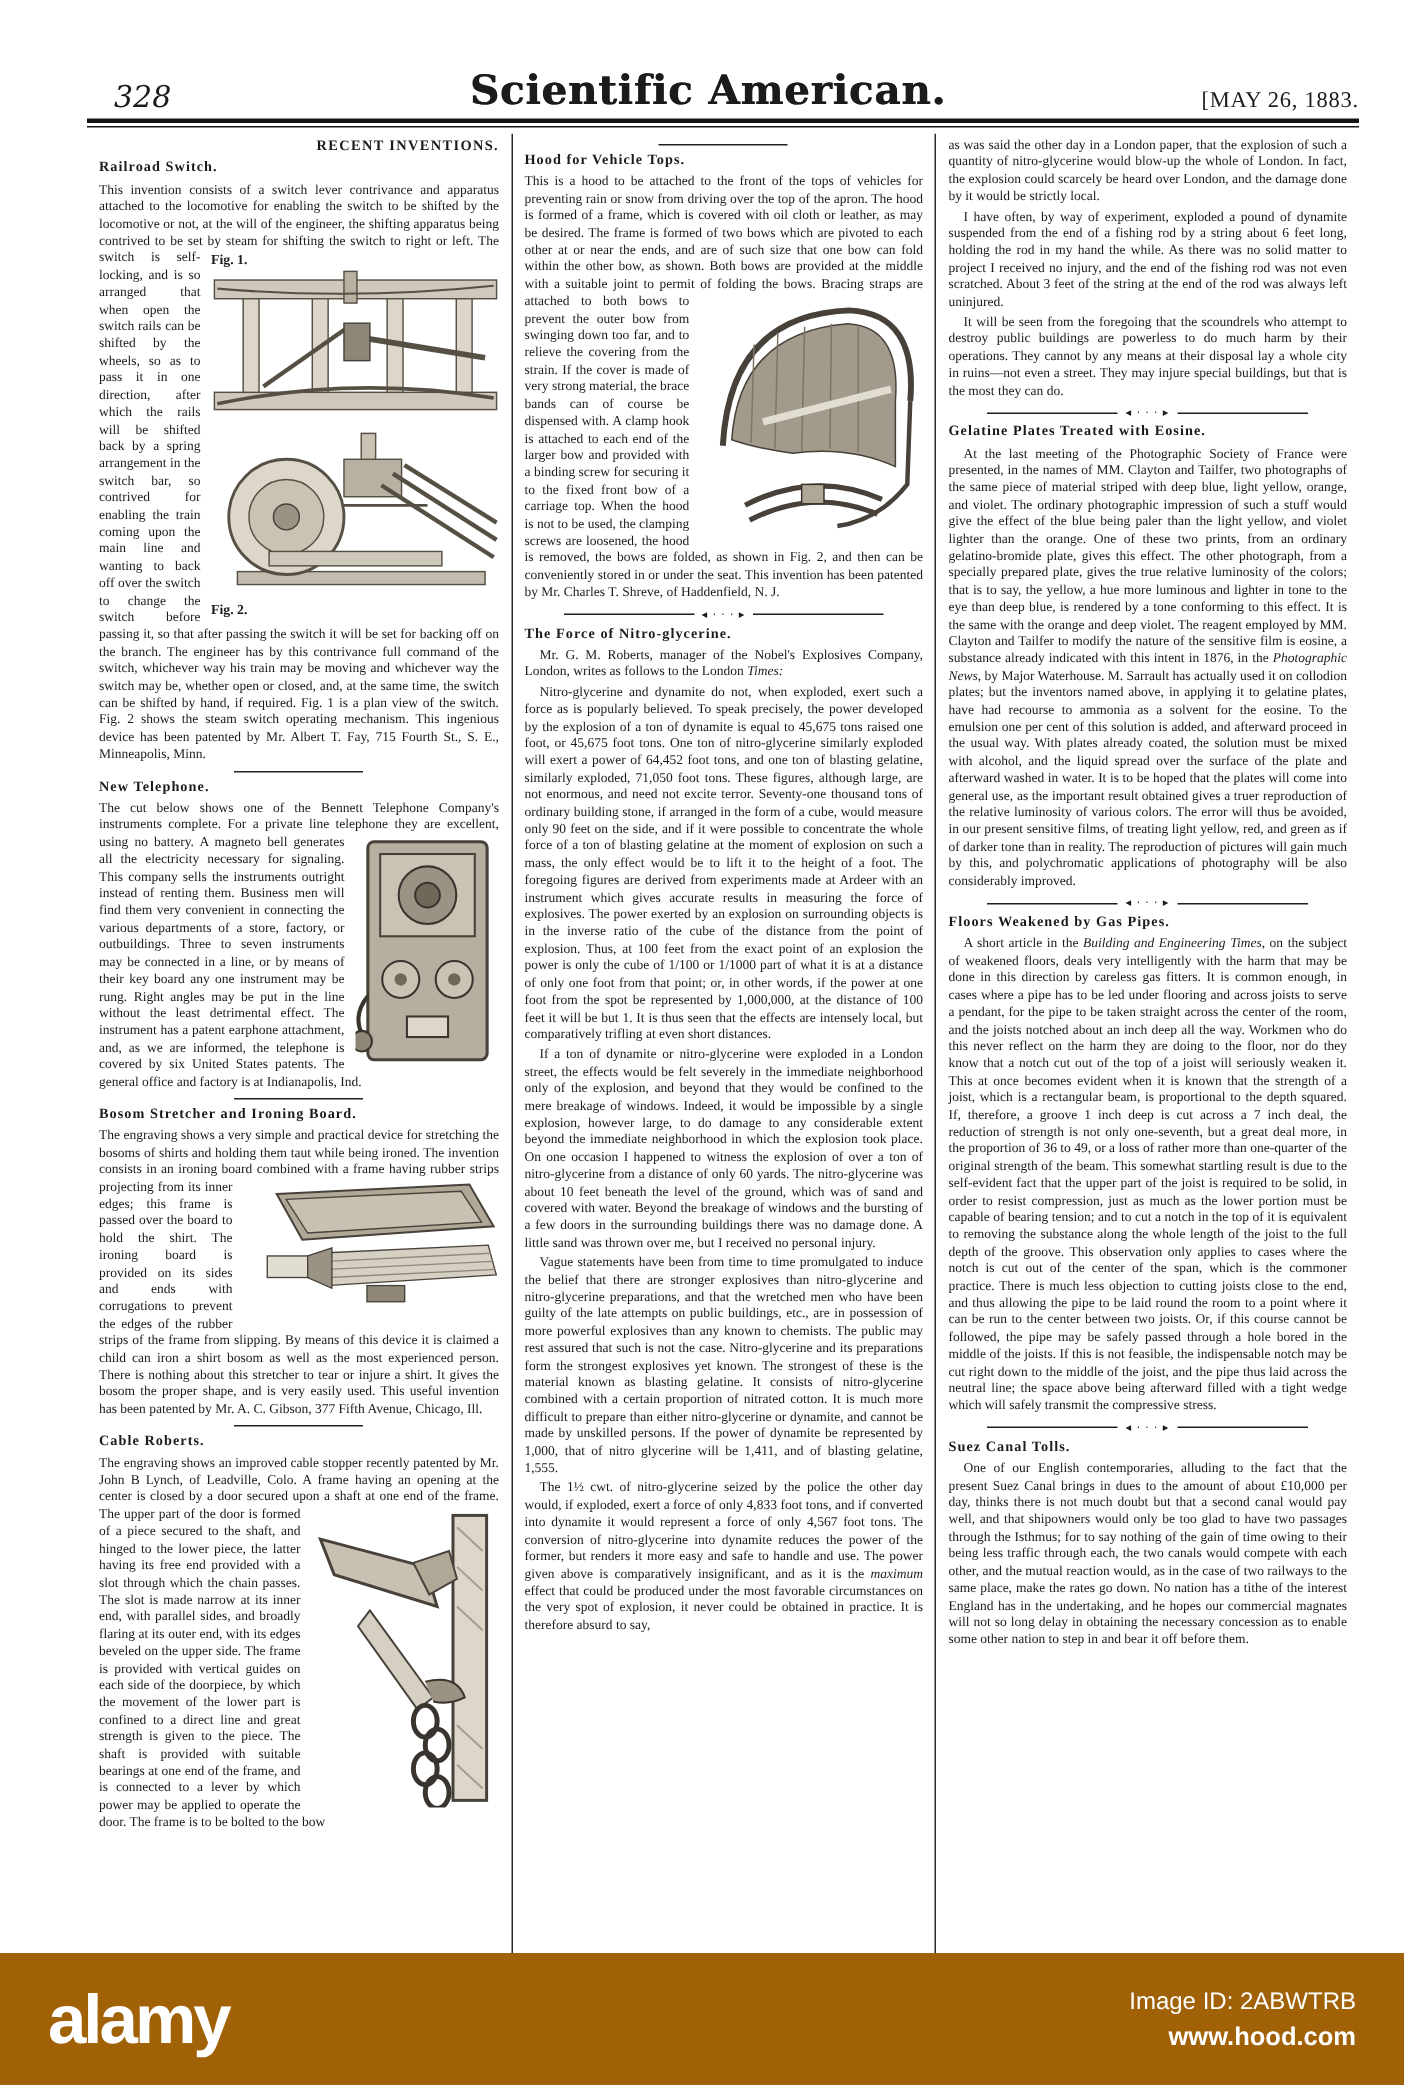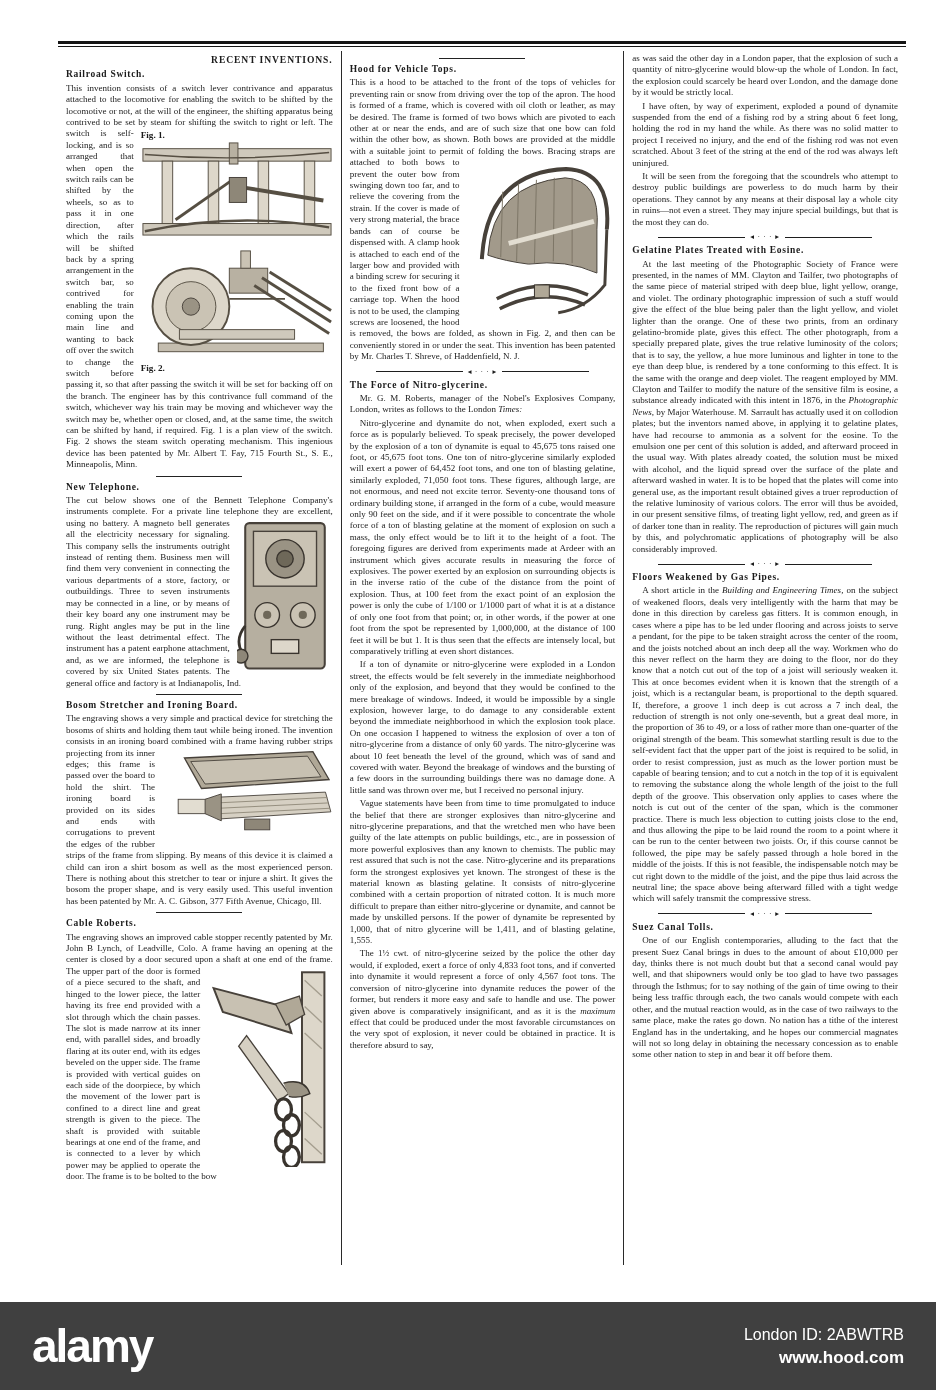--- a/index.html
+++ b/index.html
@@ -21,32 +21,37 @@
   .sec{font-size:9.6px;font-weight:bold;text-align:right;letter-spacing:.9px;margin:1px 0 1px}
   .title{font-size:9.5px;font-weight:bold;text-align:left;letter-spacing:.7px;margin:4px 0 2px}
   .em{font-style:italic}
   .figblock{float:right;margin:1px 0 3px 7px}
   .figcap{display:block;text-align:left;font-weight:bold;font-size:9.2px;line-height:12px}
   svg.eng{display:block;width:100%;height:auto}
   .plain-div{width:86px;margin:5px auto;border-top:1px solid #222;height:0}
   .fancy{display:flex;align-items:center;margin:5px 26px 3px}
   .fancy::before,.fancy::after{content:"";flex:1;border-top:1px solid #1e1e1e}
   .fancy span{padding:0 5px;font-size:7.5px;letter-spacing:1px;line-height:8px}
-  .footer{position:absolute;left:0;bottom:0;width:936px;height:88px;background:#404040;
+  .footer{position:absolute;left:0;bottom:0;width:936px;height:88px;background:#a16207;
           display:flex;align-items:center;justify-content:space-between;
           padding:0 32px;box-sizing:border-box;font-family:"Liberation Sans",sans-serif}
   .alamy-logo{color:#fff;font-weight:bold;font-size:46px;letter-spacing:-2px}
   .footer-right{color:#fff;text-align:right;font-size:16px;line-height:23px}
   .footer-right .site{font-weight:bold;font-size:17px}
 </style>
 </head>
 <body>
 
 <div class="sheet">
 
+  <div class="phead">
+    <div class="pnum">328</div>
+    <div class="masthead">Scientific American.</div>
+    <div class="pdate">[MAY 26, 1883.</div>
+  </div>
   <div class="double-rule"></div>
 
   <div class="cols">
 
     <div class="col">
       <div class="sec">RECENT INVENTIONS.</div>
       <div class="title">Railroad Switch.</div>
       <p class="noindent">
         <span>This invention consists of a switch lever contrivance and apparatus attached to the locomotive for enabling the switch to be shifted by the locomotive or not, at the will of the engineer, the shifting apparatus being contrived to be set by</span>
         <span class="figblock" style="width:72%">
@@ -217,16 +222,16 @@
       <div class="title">Suez Canal Tolls.</div>
       <p><span>One of our English contemporaries, alluding to the fact that the present Suez Canal brings in dues to the amount of about £10,000 per day, thinks there is not much doubt but that a second canal would pay well, and that shipowners would only be too glad to have two passages through the Isthmus; for to say nothing of the gain of time owing to their being less traffic through each, the two canals would compete with each other, and the mutual reaction would, as in the case of two railways to the same place, make the rates go down. No nation has a tithe of the interest England has in the undertaking, and he hopes our commercial magnates will not so long delay in obtaining the necessary concession as to enable some other nation to step in and bear it off before them.</span></p>
     </div>
 
   </div>
 </div>
 
 <div class="footer">
   <div class="alamy-logo">alamy</div>
   <div class="footer-right">
-    <div>London ID: 2ABWTRB</div>
+    <div>Image ID: 2ABWTRB</div>
     <div class="site">www.hood.com</div>
   </div>
 </div>
 
 </body></html>

